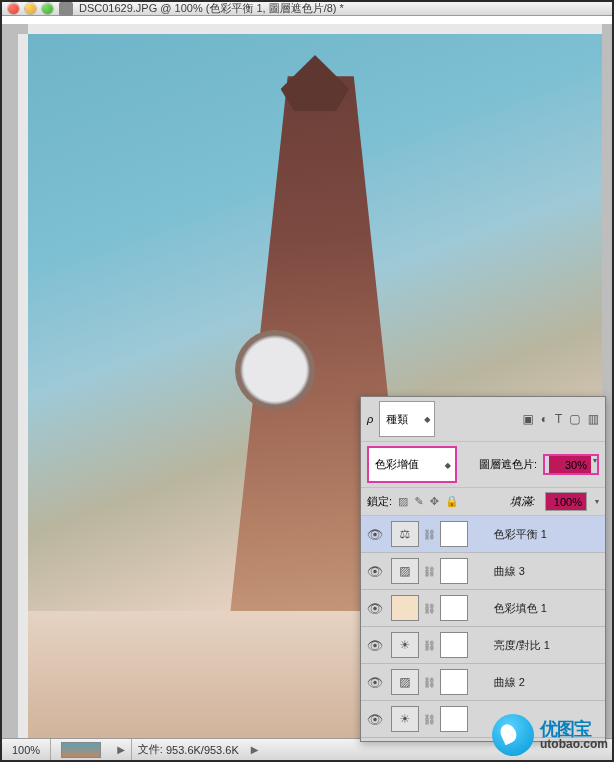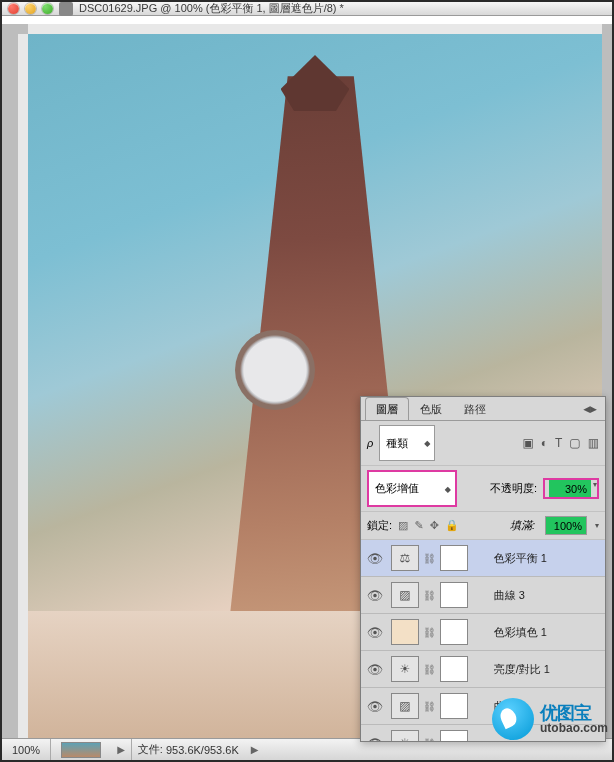--- a/index.html
+++ b/index.html
@@ -47,40 +47,40 @@
 .tab { font-size: 11px; color: #333; padding: 4px 10px 3px; border: 1px solid transparent; border-bottom: none; border-radius: 4px 4px 0 0; background: transparent; }
 .tab.active { background: #d7d7d7; border-color: #9a9a9a; color: #000; }
 .tab-chevs { margin-left: auto; font-size: 9px; color:#555; padding-right:4px; }
 
 .panel-row { display: flex; align-items: center; padding: 4px 6px; font-size: 11px; gap: 6px; border-bottom: 1px solid #c2c2c2; }
 .select-box { flex: 0 0 auto; background: #fff; border: 1px solid #9a9a9a; height: 36px; padding: 0 16px 0 6px; display:flex; align-items:center; position:relative; min-width:48px; }
 .select-box .caret { position:absolute; right:4px; top:50%; transform:translateY(-50%); font-size:8px; color:#555; }
 .hl { border: 2px solid #de3aa2; padding: 0; }
 .hl .select-box { border: none; height: 33px; }
 .icons-row { display:flex; gap:7px; margin-left:auto; font-size:12px; color:#555; align-items:center; }
-.valuefield { width: 42px; background:#22c55e; border:1px solid #9a9a9a; height:19px; text-align:right; padding:0 4px; display:flex; align-items:center; justify-content:flex-end; margin-left:4px; }
+.valuefield { width: 42px; background:#be185d; border:1px solid #9a9a9a; height:19px; text-align:right; padding:0 4px; display:flex; align-items:center; justify-content:flex-end; margin-left:4px; }
 .caret-sm { font-size:8px; color:#555; padding-left:2px; }
 
 .lock-row .lock-icons { display:flex; gap:6px; align-items:center; }
 .lock-row .lock-icons span { font-size:11px; color:#666; }
 
 .layers-list { flex:1; overflow:hidden; background:#d7d7d7; }
 .layer { display:flex; align-items:center; height:37px; border-bottom:1px solid #bababa; padding:0 4px; gap:6px; font-size:11px; color:#222; }
 .layer.selected { background:#c6d1ec; }
 .eye { width:20px; display:flex; align-items:center; justify-content:center; color:#555; font-size:13px; }
 .thumbs { display:flex; gap:4px; align-items:center; }
 .thumb { width:28px; height:26px; border:1px solid #888; background:#fff; position:relative; display:flex; align-items:center; justify-content:center; }
 .thumb.mask { background:#fff; }
 .thumb.adj { background:#e4e4e4; font-size:12px; color:#555; }
 .thumb.swatch { background:#f3e0c6; }
 .link { font-size:10px; color:#666; }
 .layer-name { margin-left: 20px; }
 
 
-.watermark { position:absolute; right:4px; bottom:20px; display:flex; align-items:center; gap:6px; font-family: Arial; }
+.watermark { position:absolute; right:4px; bottom:4px; display:flex; align-items:center; gap:6px; font-family: Arial; }
 .watermark .wm-icon { width:42px; height:42px; border-radius:50%; background: radial-gradient(circle at 40% 30%, #5ad0ff, #0299d6); position:relative; }
 .watermark .wm-icon::after { content:""; position:absolute; left:22%; top:24%; width:36%; height:46%; background:#fff; border-radius:50% 50% 50% 0; transform:rotate(-25deg); }
 .wm-text { line-height:1; }
 .wm-text .l1 { font-size:18px; font-weight:800; color:#0a7fbd; letter-spacing:-1px; }
 .wm-text .l2 { font-size:12px; font-weight:800; color:#404040; letter-spacing:0; }
 </style>
 </head>
 <body>
 
 <div class="titlebar">
@@ -109,26 +109,20 @@
   <div class="mini"></div>
   <div class="chev">▶</div>
   <div class="file">
     <span>文件:</span>&nbsp;
     <span>953.6K/953.6K</span>
   </div>
   <div class="chev">▶</div>
 </div>
 
 <div class="panel">
-  <div class="panel-tabs">
-    <div class="tab active">圖層</div>
-    <div class="tab">色版</div>
-    <div class="tab">路徑</div>
-    <div class="tab-chevs">◀▶<br></div>
-  </div>
 
   <div class="panel-row">
     <span style="font-style:italic;">ρ</span>
     <div class="select-box" style="min-width:56px;">
       <span>種類</span>
       <span class="caret">◆</span>
     </div>
     <div class="icons-row">
       <span>▣</span>
       <span>◐</span>
@@ -138,21 +132,21 @@
     </div>
   </div>
 
   <div class="panel-row">
     <div class="hl">
       <div class="select-box" style="min-width:86px;">
         <span>色彩增值</span>
         <span class="caret">◆</span>
       </div>
     </div>
-    <span style="margin-left:auto;">不透明度:</span>
+    <span style="margin-left:auto;">圖層遮色片:</span>
     <div class="hl" style="display:flex;">
       <div class="valuefield" style="border:none; height:17px;">30%</div>
       <span class="caret-sm">▾</span>
     </div>
   </div>
 
   <div class="panel-row lock-row">
     <span>鎖定:</span>
     <div class="lock-icons">
       <span>▨</span>

